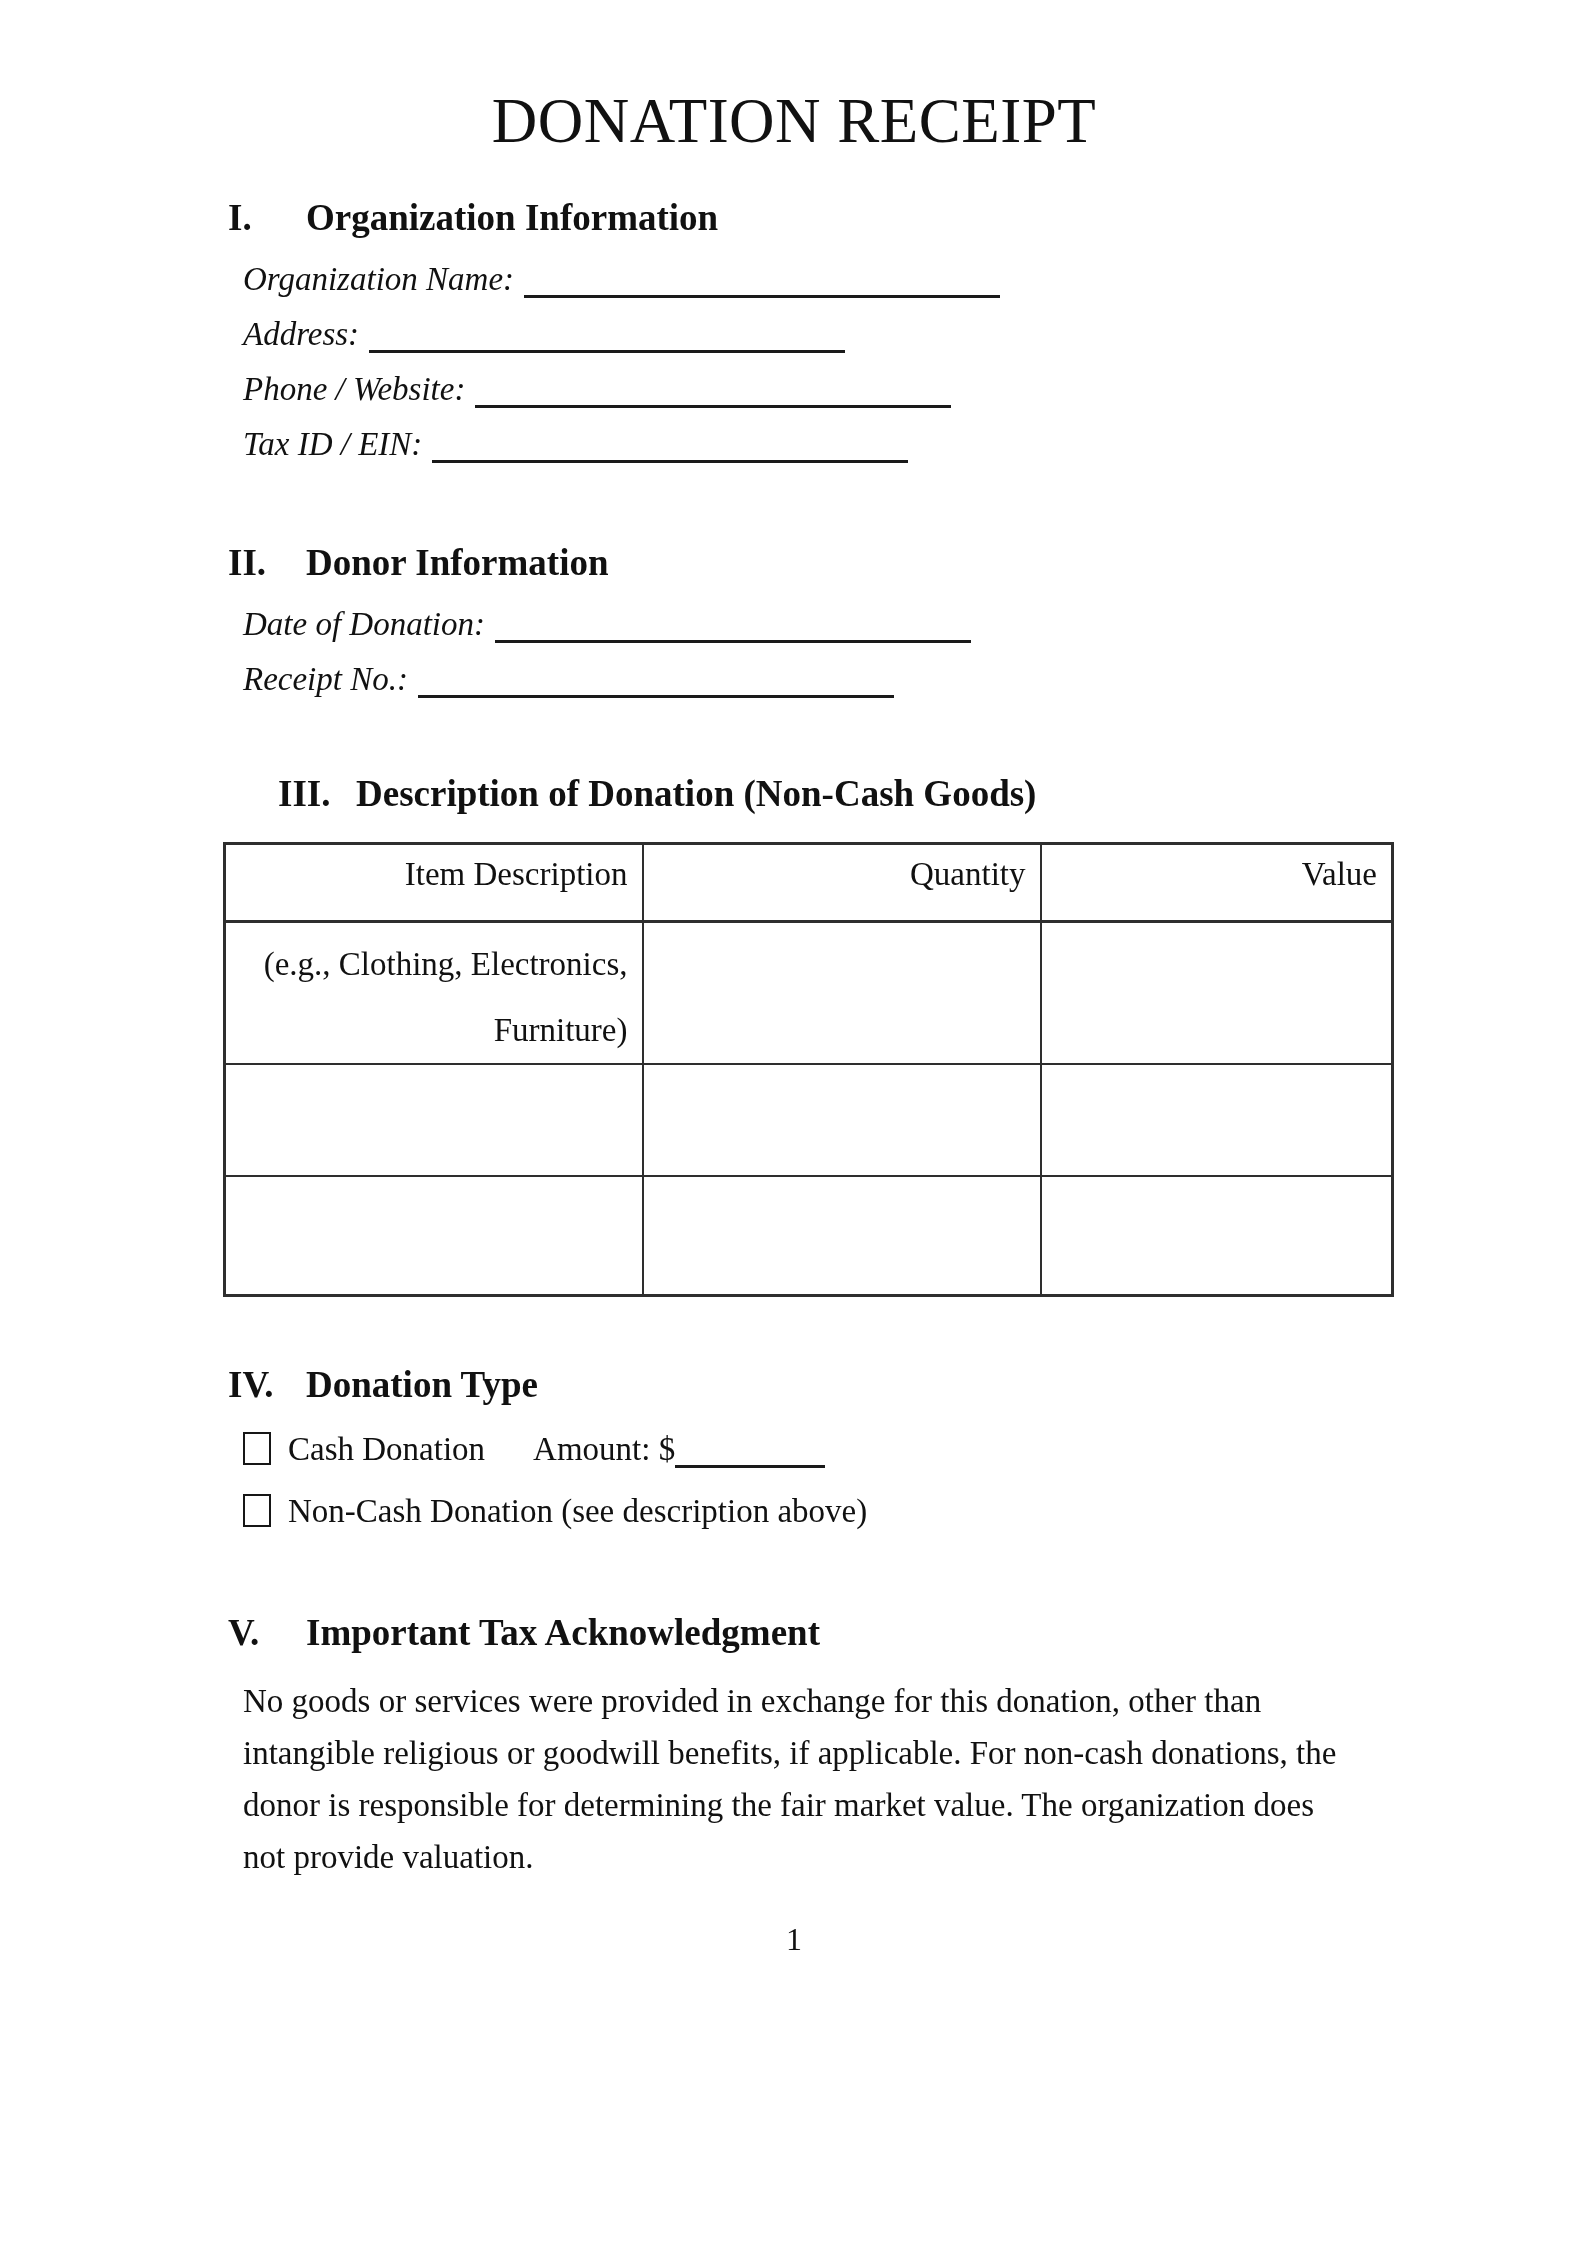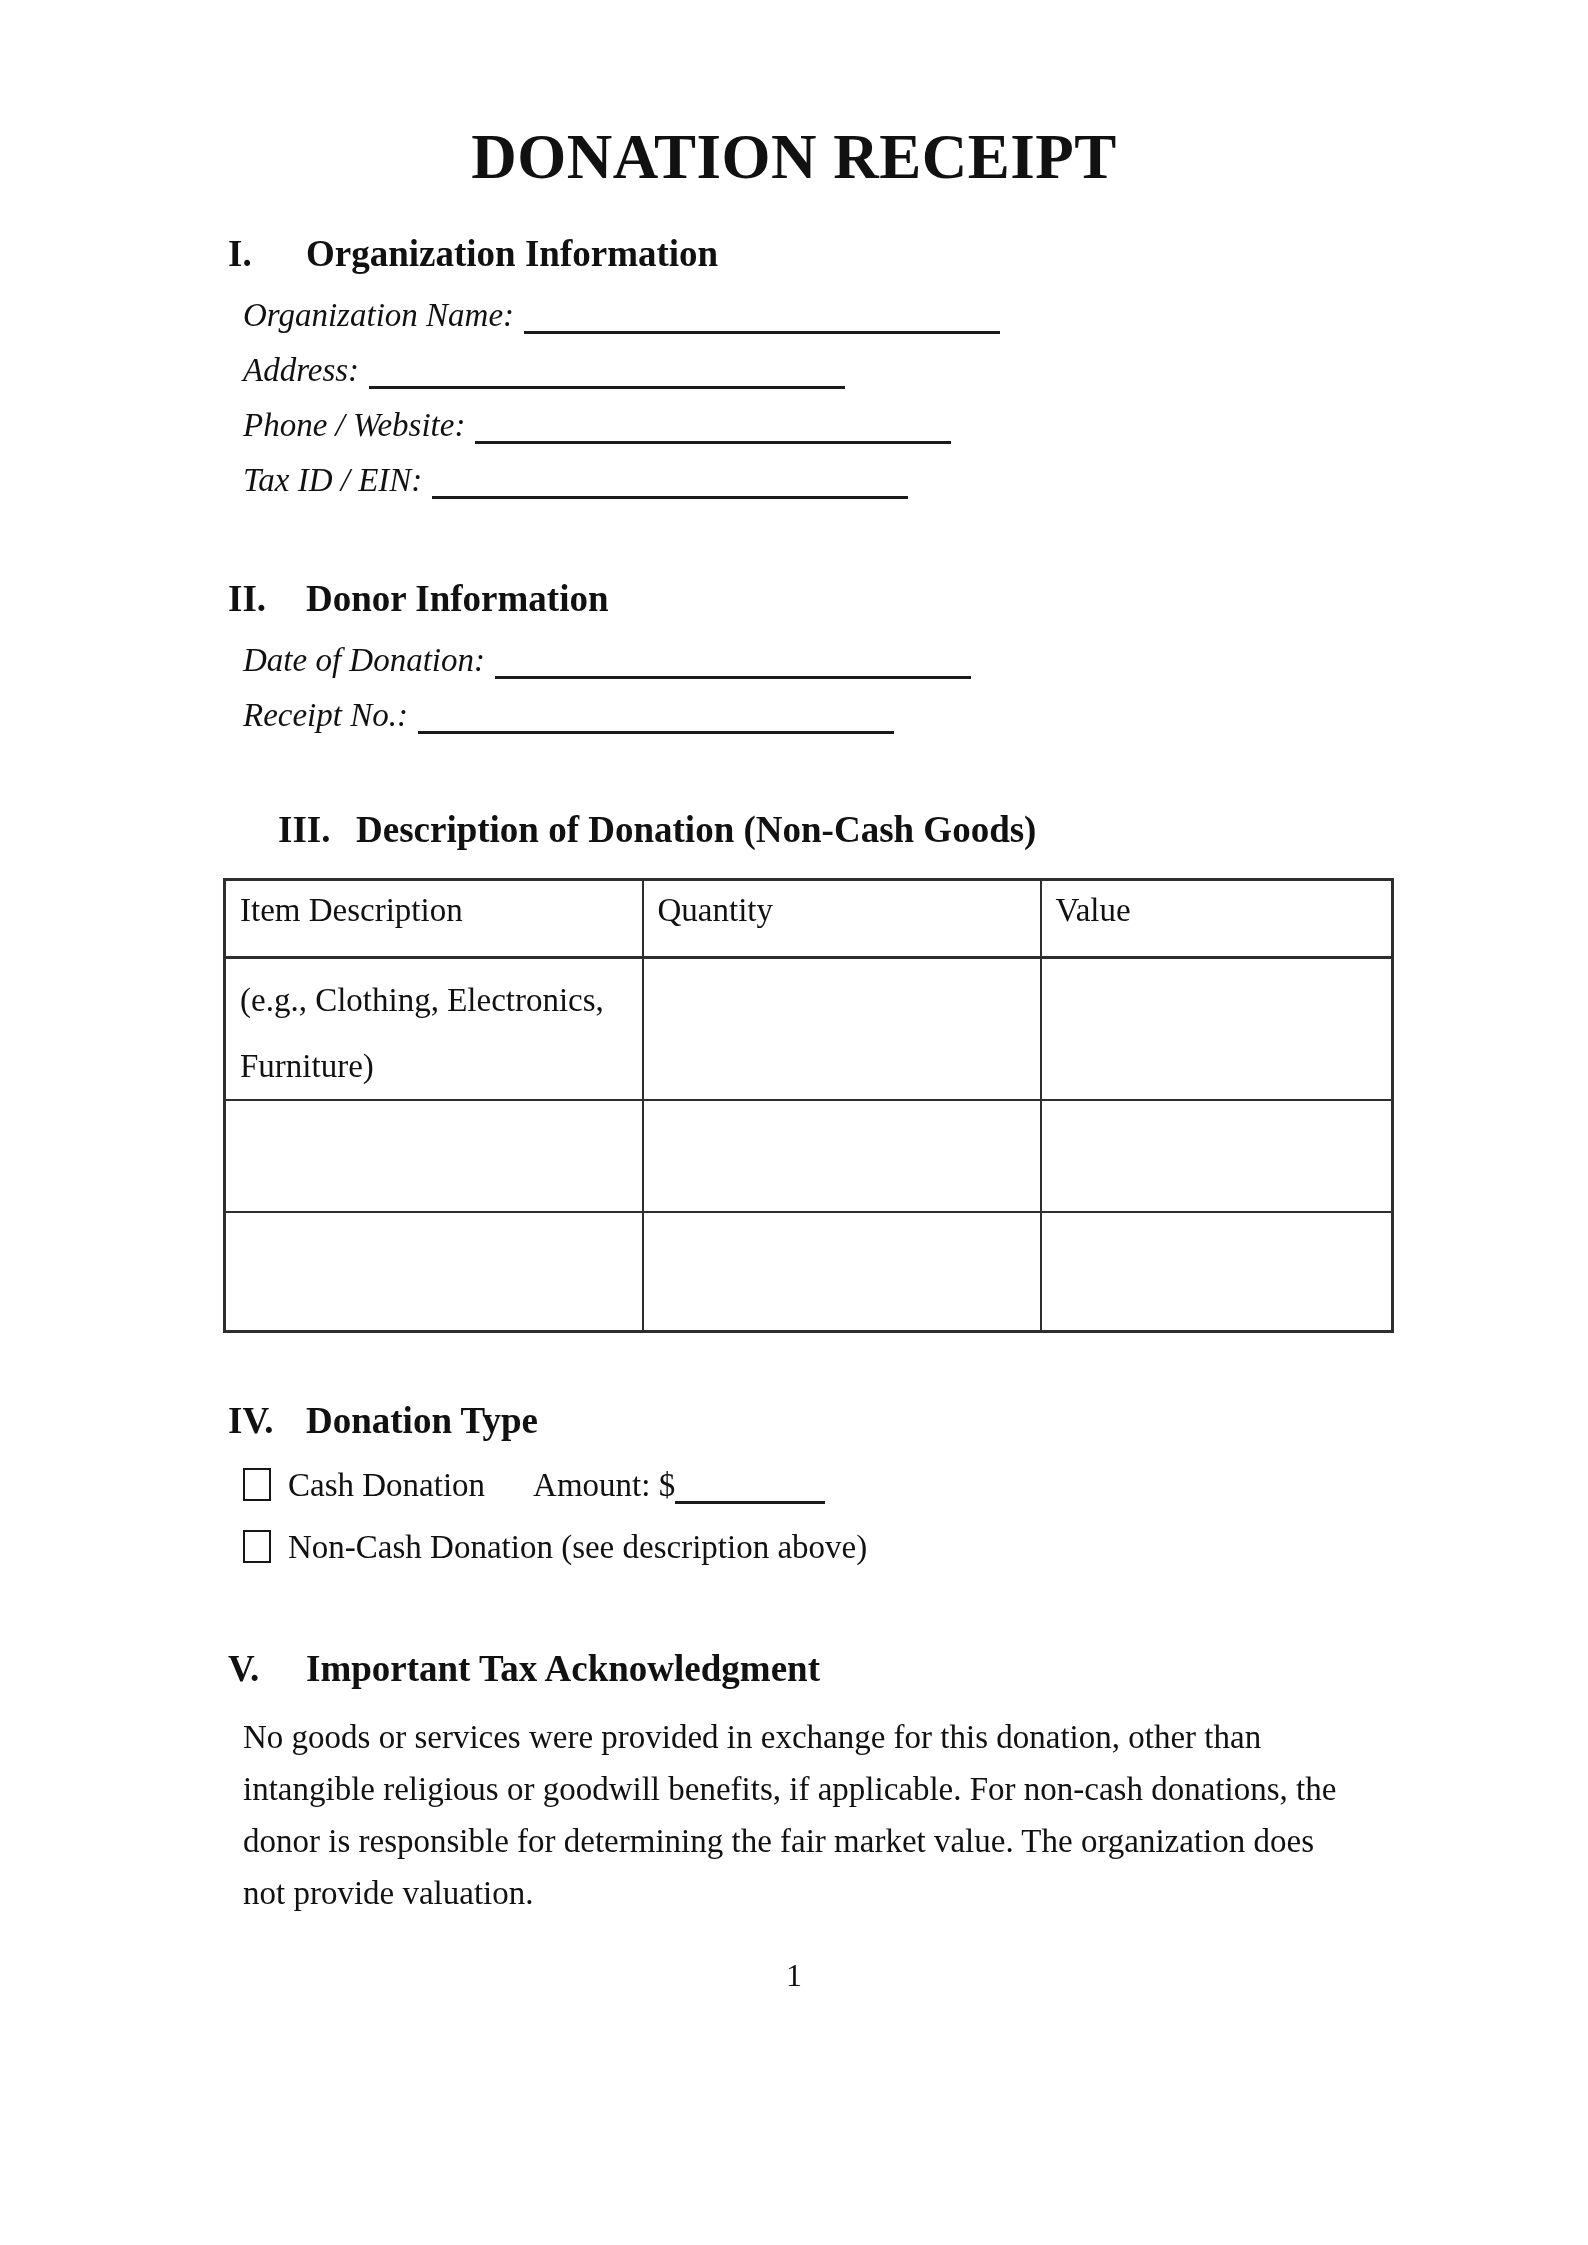--- a/index.html
+++ b/index.html
@@ -7,25 +7,25 @@
     position:relative;
     width:1588px;height:2245px;
     margin:0 auto;
     background:#ffffff;
     color:#111111;
     font-family:"Liberation Serif","DejaVu Serif",serif;
     overflow:hidden;
   }
   .doc-title{
     margin:0;
-    padding-top:120px;
+    padding-top:84px;
     text-align:center;
     font-size:63px;
     line-height:74px;
-    font-weight:700;
+    font-weight:400;
     letter-spacing:0.5px;
   }
   .content{margin-left:243px;margin-right:100px;}
   .heading{
     display:flex;
     margin-left:-15px;
     font-weight:700;
     font-size:37px;
     line-height:44px;
   }
@@ -58,21 +58,21 @@
     table-layout:fixed;
     margin-top:26px;
     margin-left:-20px;
     width:1168px;
     border:3px solid #2e2e2e;
     font-size:33px;
   }
   .items-table th,.items-table td{
     border:2px solid #2e2e2e;
     vertical-align:top;
-    text-align:left;
+    text-align:right;
     font-weight:400;
     padding:8px 14px 0 14px;
     line-height:42px;
     overflow:hidden;
   }
   .items-table thead th{border-bottom:3px solid #2e2e2e;}
   .row-header{height:78px;}
   .row-example{height:142px;}
   .row-example td{line-height:66px;padding-top:8px;}
   .row-blank-1{height:112px;}

